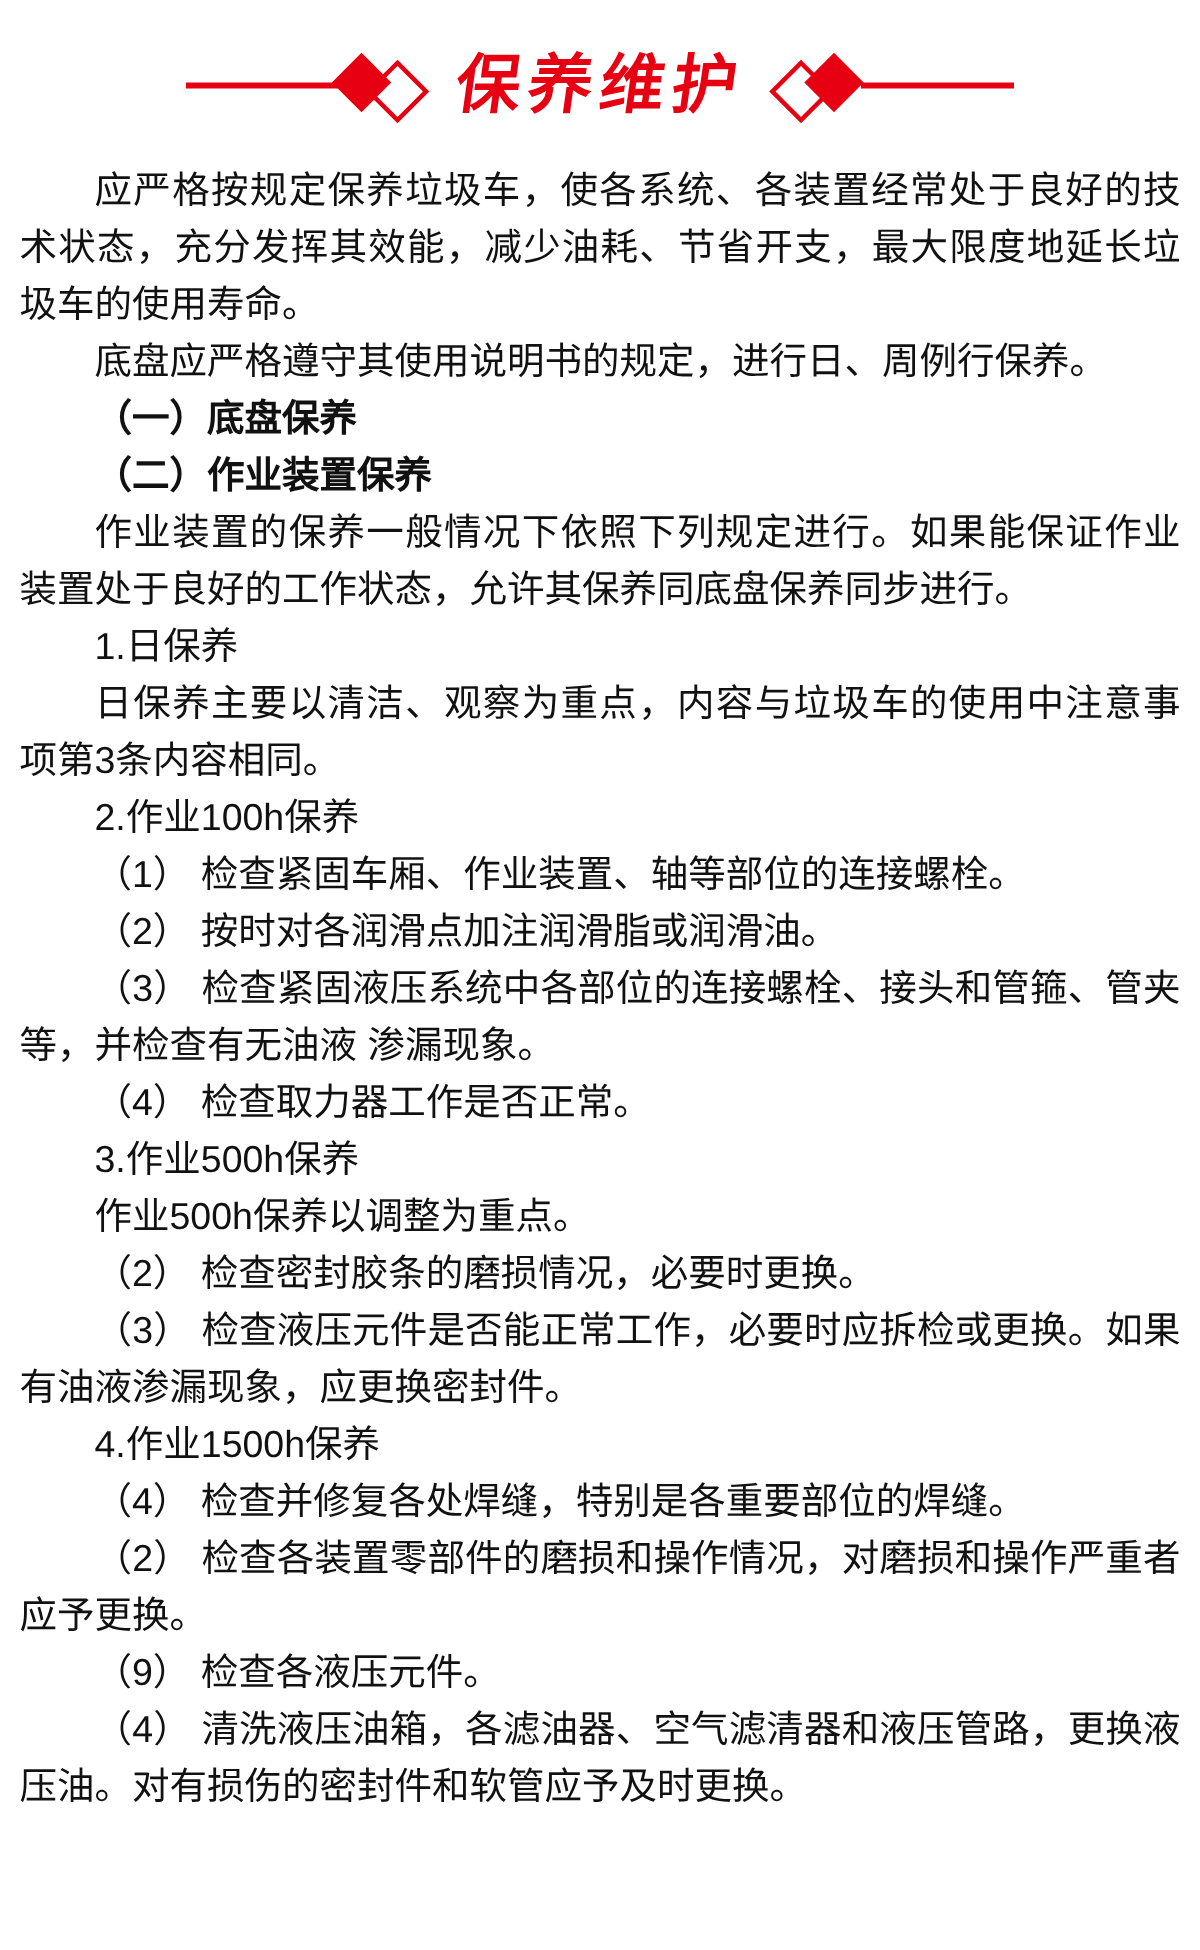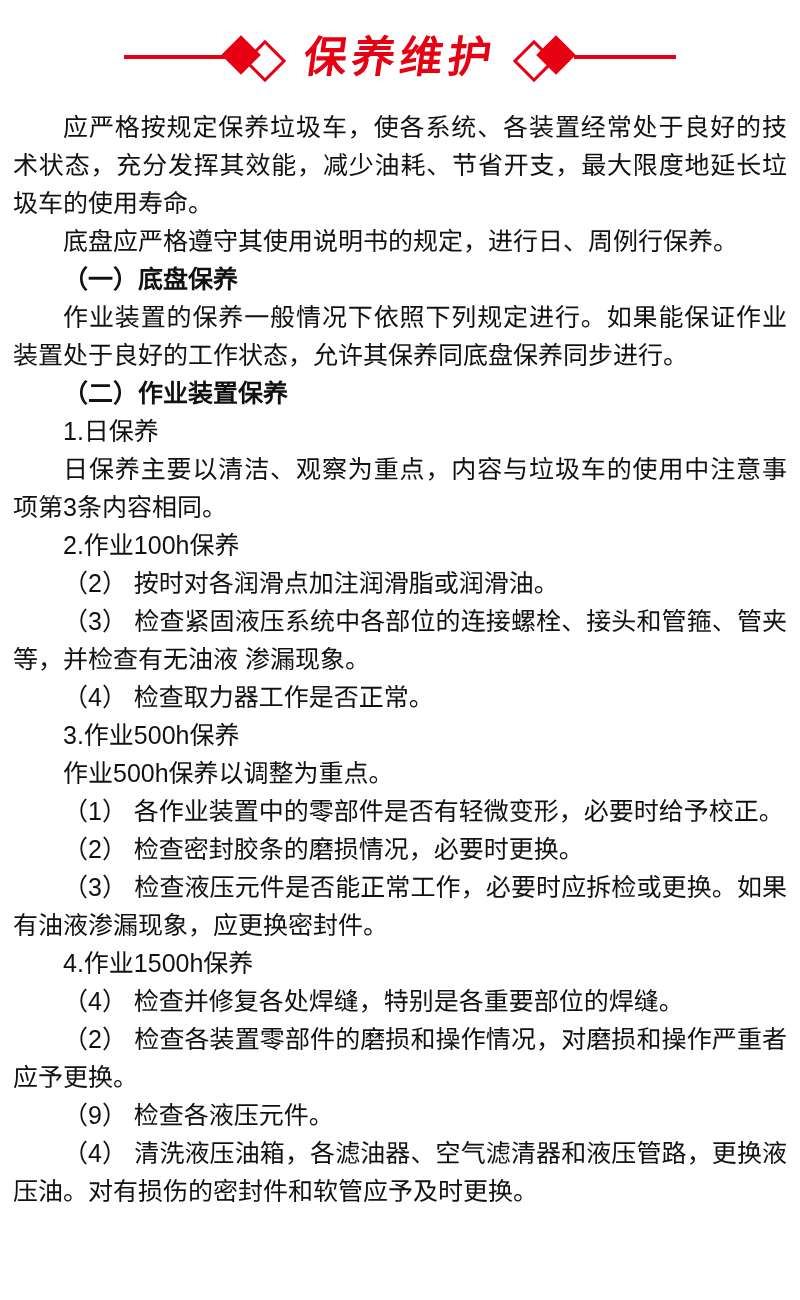--- a/index.html
+++ b/index.html
@@ -97,31 +97,31 @@
       <span class="diamond outline"></span>
       <span class="diamond filled"></span>
     </span>
     <span class="rule"></span>
   </div>
 
   <div class="content" id="content">
       <p class="para body">应严格按规定保养垃圾车，使各系统、各装置经常处于良好的技术状态，充分发挥其效能，减少油耗、节省开支，最大限度地延长垃圾车的使用寿命。</p>
       <p class="para body">底盘应严格遵守其使用说明书的规定，进行日、周例行保养。</p>
       <p class="para heading">（一）底盘保养</p>
+      <p class="para heading">（二）作业装置保养</p>
       <p class="para body">作业装置的保养一般情况下依照下列规定进行。如果能保证作业装置处于良好的工作状态，允许其保养同底盘保养同步进行。</p>
-      <p class="para heading">（二）作业装置保养</p>
       <p class="para body">1.日保养</p>
       <p class="para body">日保养主要以清洁、观察为重点，内容与垃圾车的使用中注意事项第3条内容相同。</p>
       <p class="para body">2.作业100h保养</p>
+      <p class="para body">（1） 检查紧固车厢、作业装置、轴等部位的连接螺栓。</p>
       <p class="para body">（2） 按时对各润滑点加注润滑脂或润滑油。</p>
       <p class="para body">（3） 检查紧固液压系统中各部位的连接螺栓、接头和管箍、管夹等，并检查有无油液 渗漏现象。</p>
       <p class="para body">（4） 检查取力器工作是否正常。</p>
       <p class="para body">3.作业500h保养</p>
       <p class="para body">作业500h保养以调整为重点。</p>
-      <p class="para body">（1） 各作业装置中的零部件是否有轻微变形，必要时给予校正。</p>
       <p class="para body">（2） 检查密封胶条的磨损情况，必要时更换。</p>
       <p class="para body">（3） 检查液压元件是否能正常工作，必要时应拆检或更换。如果有油液渗漏现象，应更换密封件。</p>
       <p class="para body">4.作业1500h保养</p>
       <p class="para body">（4） 检查并修复各处焊缝，特别是各重要部位的焊缝。</p>
       <p class="para body">（2） 检查各装置零部件的磨损和操作情况，对磨损和操作严重者应予更换。</p>
       <p class="para body">（9） 检查各液压元件。</p>
       <p class="para body">（4） 清洗液压油箱，各滤油器、空气滤清器和液压管路，更换液压油。对有损伤的密封件和软管应予及时更换。</p>
     </div>
 
 </div>

